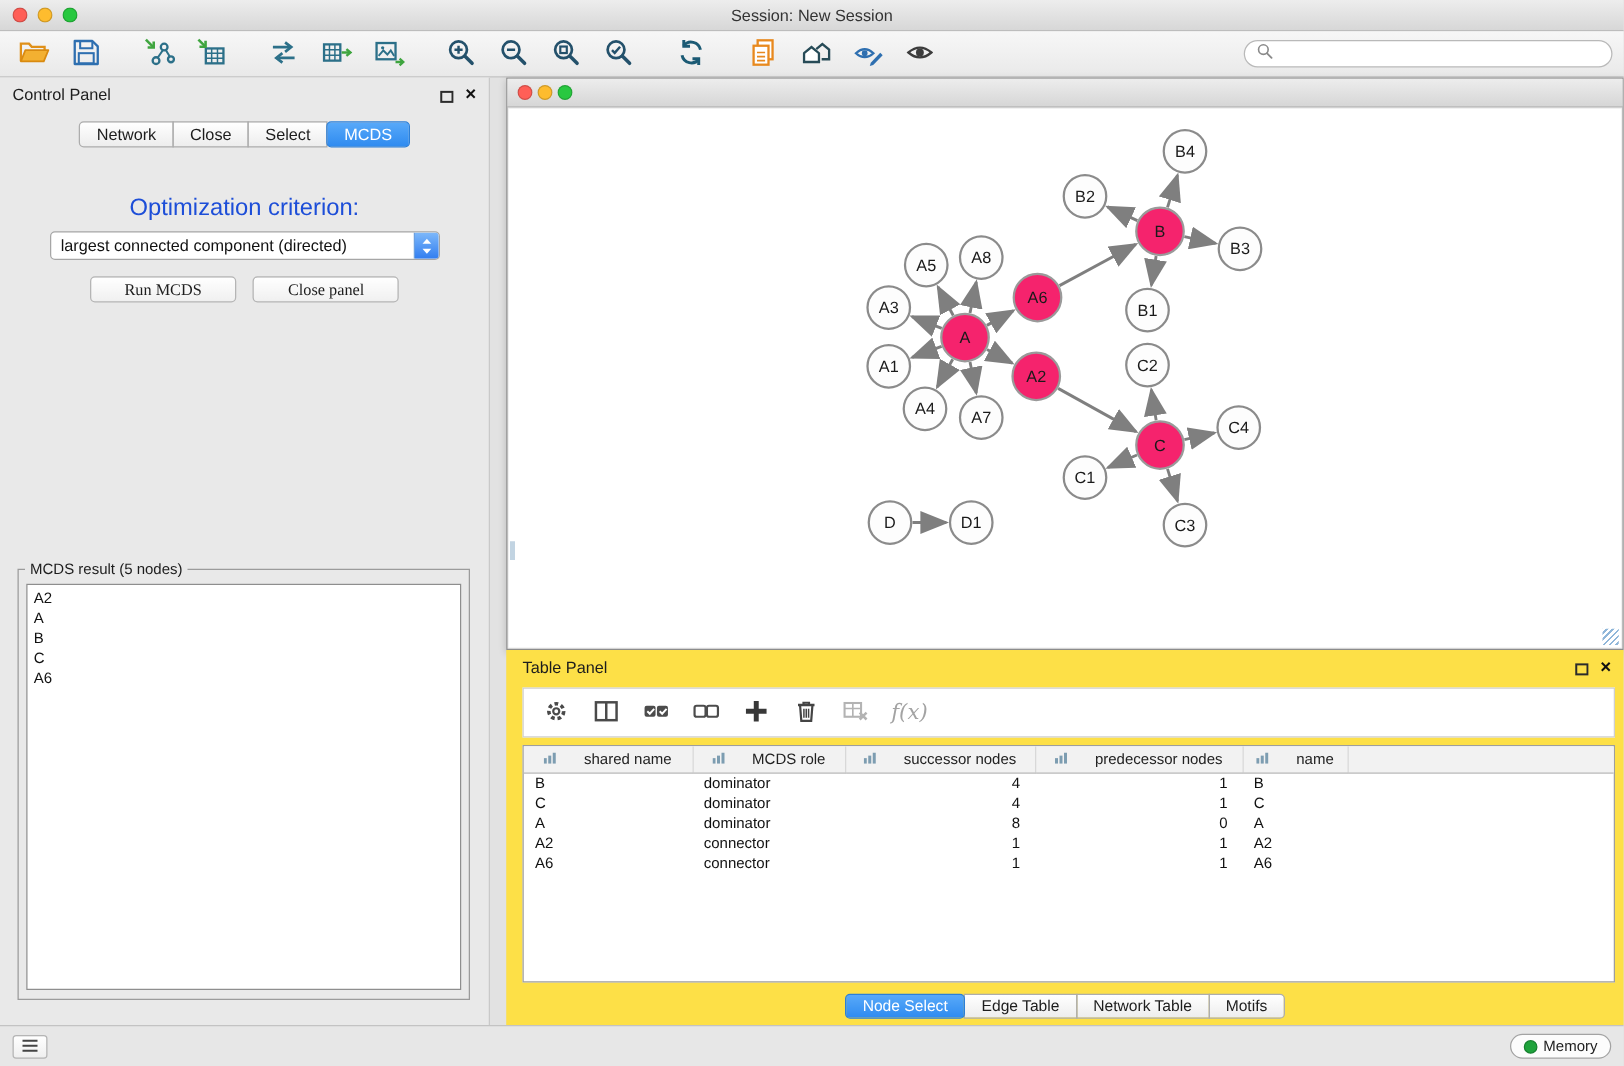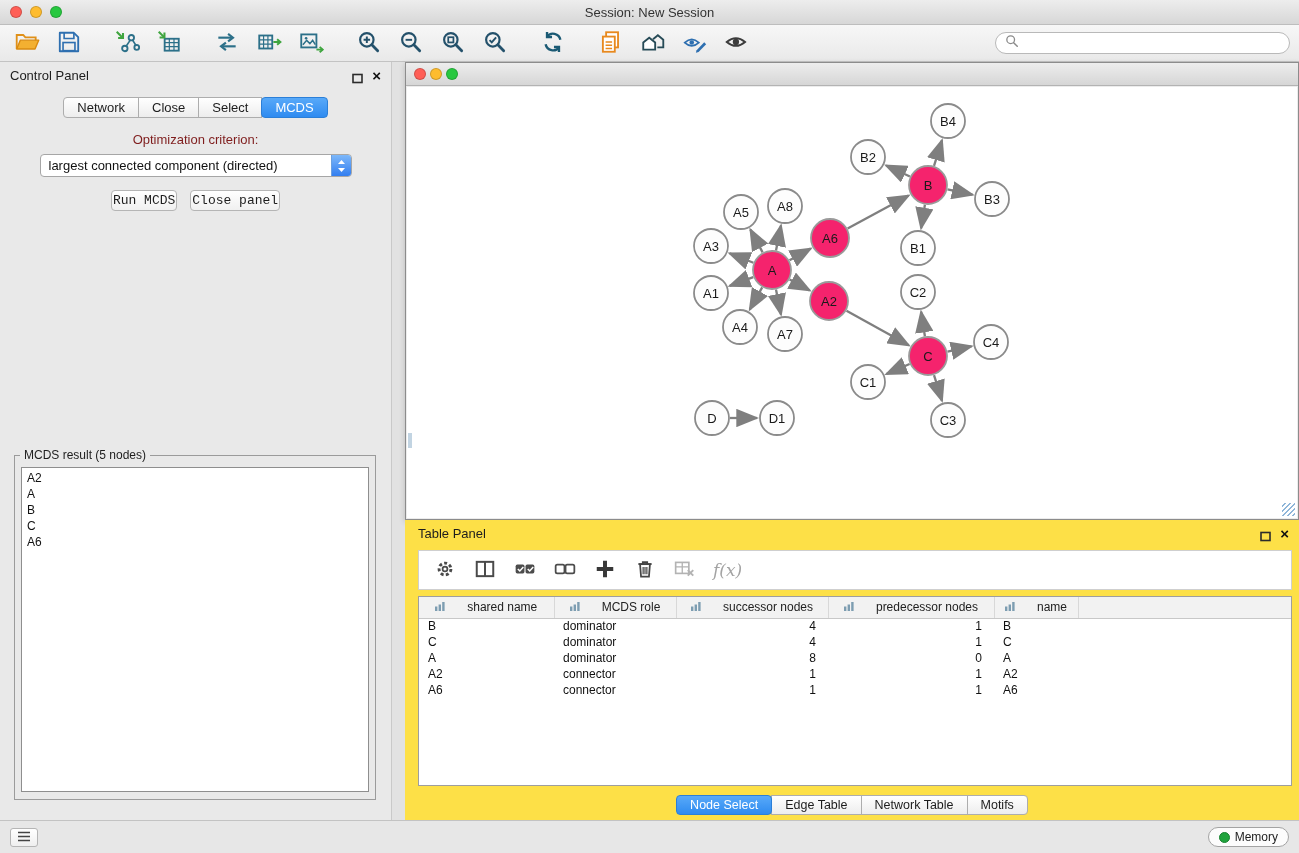--- a/index.html
+++ b/index.html
@@ -38,28 +38,28 @@
 
   
   .control-panel { position:absolute; top:62px; left:0; width:392px; bottom:33px;
     background:#e9e9e9; border-right:1px solid #c9c9c9; }
   .cp-tabs { display:flex; justify-content:center; margin-top:9px; }
   .seg-tab { height:21px; display:flex; align-items:center; padding:0 13px; font-size:13px; color:#1d1d1d;
     background:linear-gradient(#ffffff,#ededed); border:1px solid #adadad; margin-left:-1px; }
   .seg-tab:first-child { border-radius:4px 0 0 4px; margin-left:0; }
   .seg-tab:last-child { border-radius:0 4px 4px 0; }
   .seg-tab.active { background:linear-gradient(#58a9f9,#2f8bf0); border-color:#2b7fd8; color:#fff; border-radius:4px; z-index:1; }
-  .opt-label { margin-top:14px; text-align:center; font-size:13px; color:#7f1d1d; }
+  .opt-label { margin-top:38px; text-align:center; font-size:19px; color:#1d4ed8; }
   .dropdown { margin:7px auto 0; width:312px; height:23px; background:#fff; border:1px solid #a6a6a6;
     border-radius:4px; display:flex; align-items:center; overflow:hidden; }
   .dropdown .dd-value { flex:1; font-size:13px; color:#111; padding-left:8px; white-space:nowrap; }
   .dd-stepper { width:20px; height:100%; background:linear-gradient(#7db8fa,#327ef0); display:flex;
     align-items:center; justify-content:center; border-left:1px solid #6ba0e0; }
   .btn-row { margin-top:13px; display:flex; justify-content:center; gap:13px; }
-  .mac-btn { height:21px; padding:0 1px; font-size:13px; color:#1d1d1d; font-family:Liberation Mono, monospace;
+  .mac-btn { height:21px; padding:0 27px; font-size:13px; color:#1d1d1d; font-family:Liberation Serif, serif;
     background:linear-gradient(#ffffff,#f0f0f0); border:1px solid #b5b5b5; border-radius:4px; }
   .result-box { position:absolute; left:14px; right:15px; top:393px; bottom:20px; border:1px solid #9b9b9b; }
   .result-legend { position:absolute; top:-8px; left:5px; background:#e9e9e9; padding:0 4px; font-size:12px; color:#1d1d1d; }
   .result-list { position:absolute; left:6px; right:6px; top:11px; bottom:7px; background:#fff;
     border:1px solid #8e8e8e; overflow:hidden; padding:2px 0; }
   .result-item { font-size:12px; color:#111; line-height:16px; padding:0 5px; }
 
   
   .right-area { position:absolute; top:62px; left:405px; right:0; bottom:33px; background:#dedede; }
 

